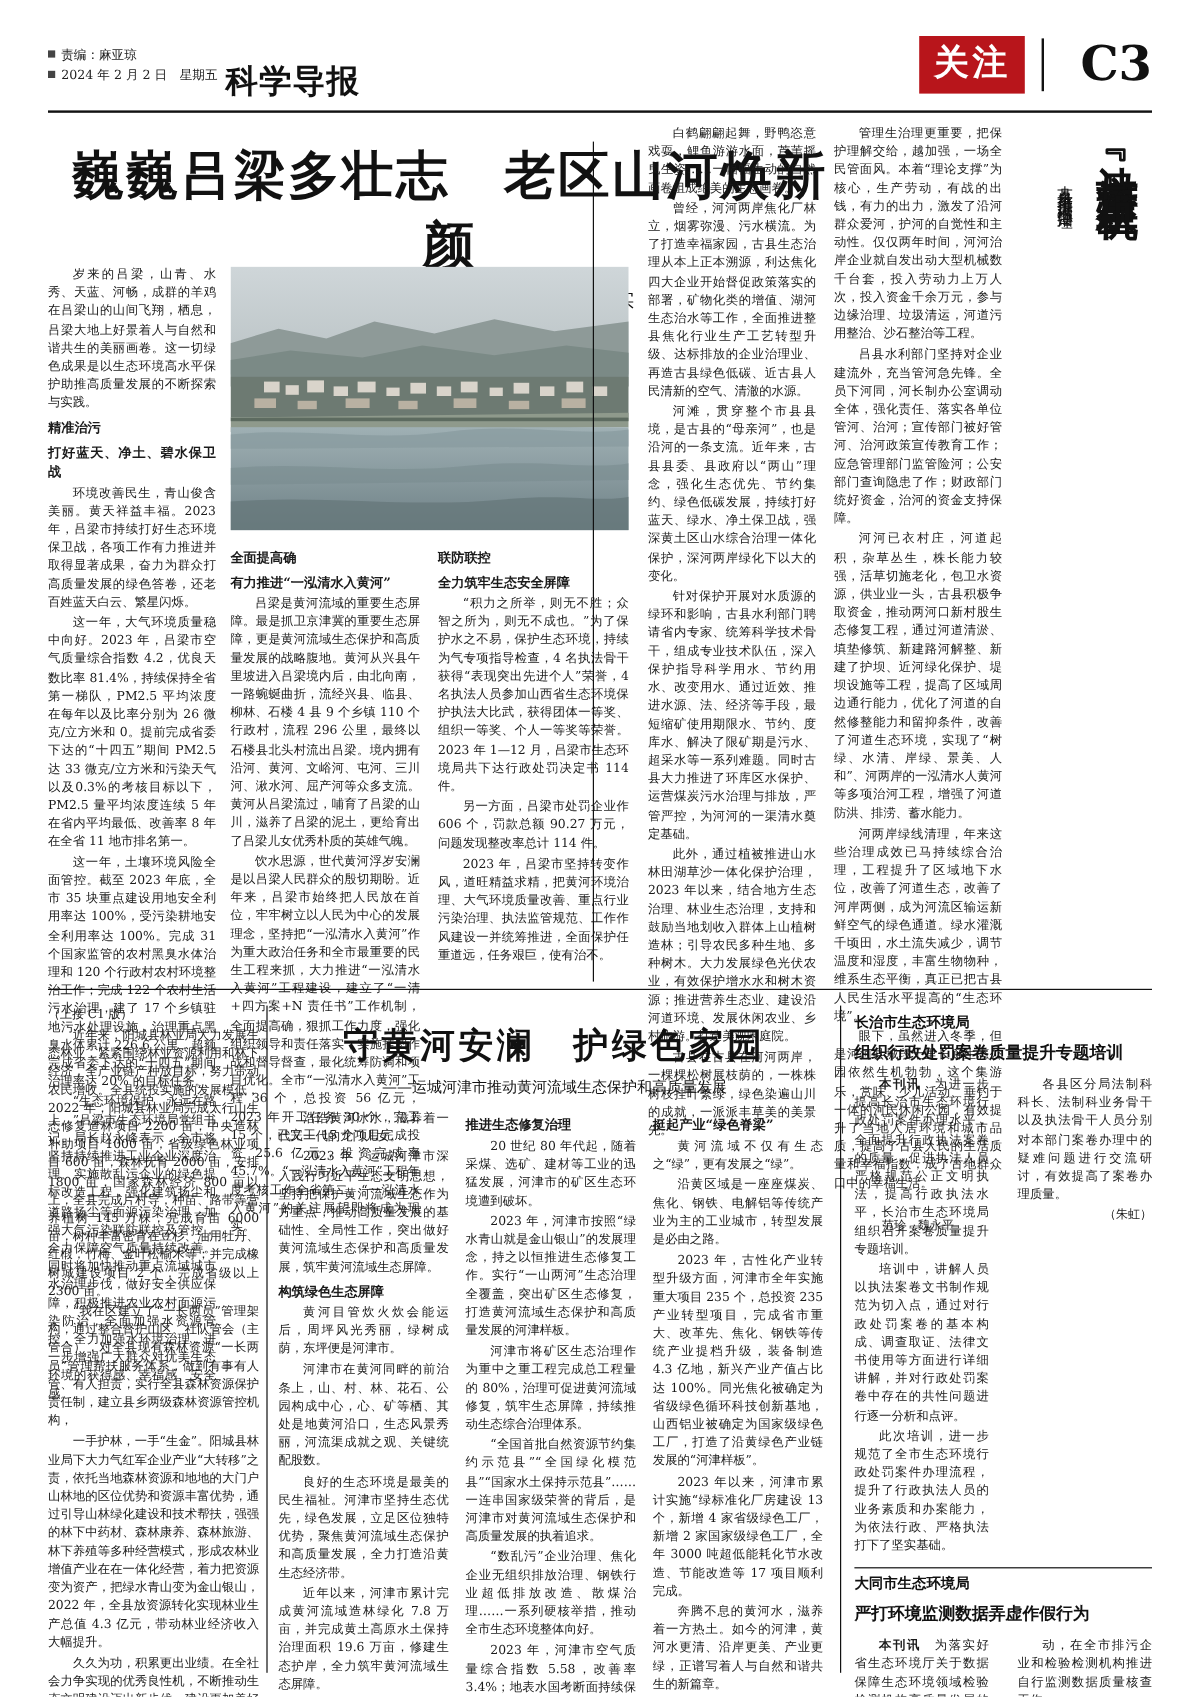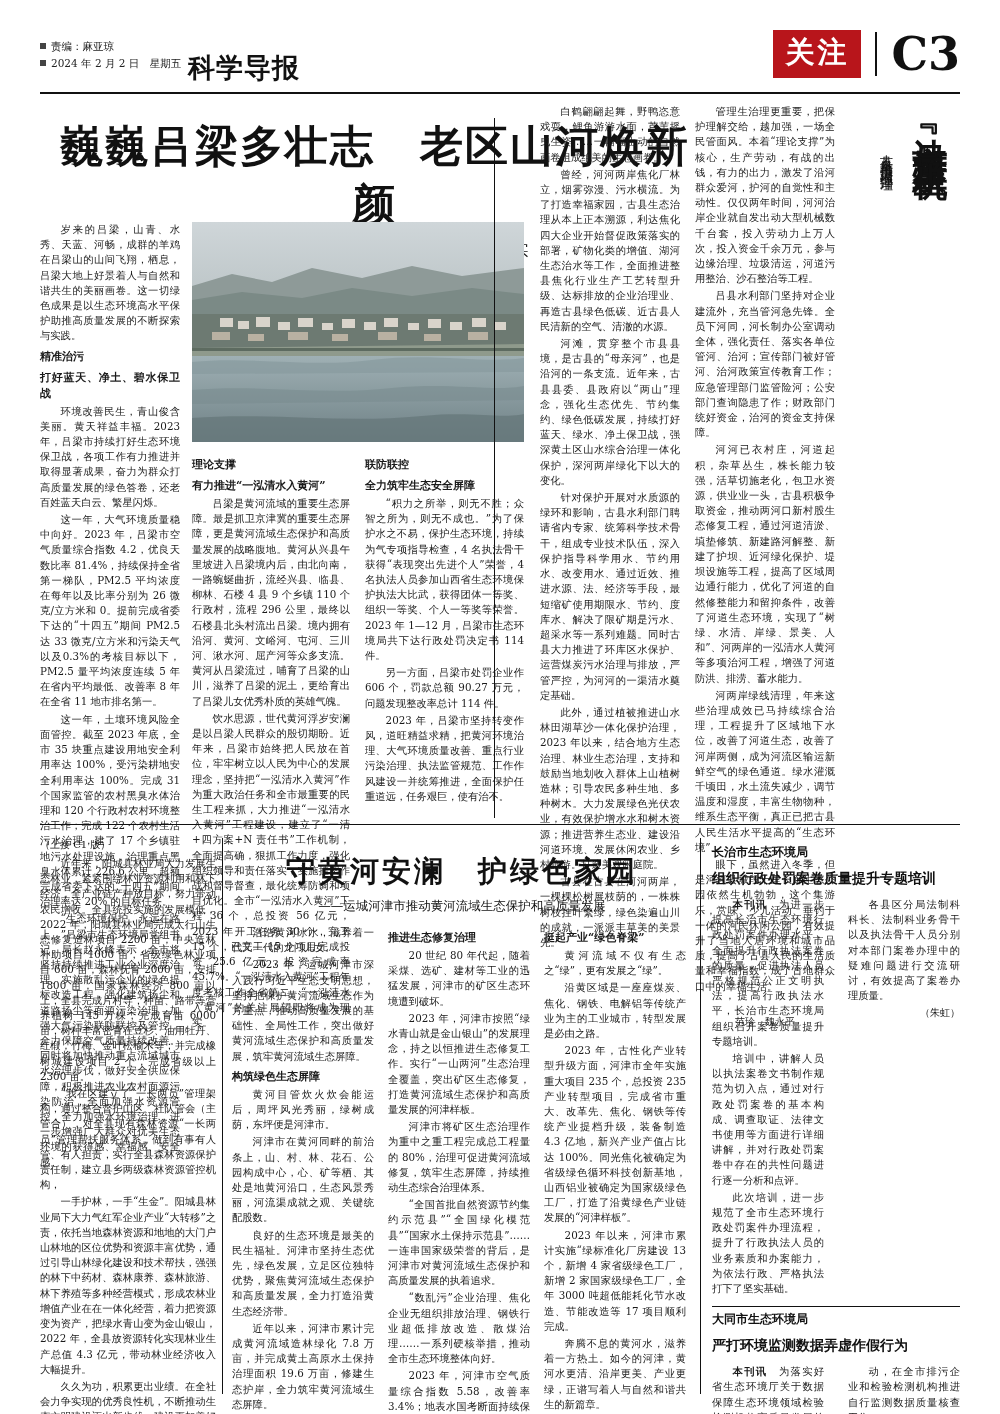--- a/index.html
+++ b/index.html
@@ -17,21 +17,21 @@
   .masthead{position:absolute;left:40px;top:34px;width:920px;height:56px;}
   .mh-left{position:absolute;left:0;top:4px;font-size:10.5px;line-height:17px;color:#222;}
   .mh-left div{white-space:nowrap;}
   .mh-left .sq{display:inline-block;width:6px;height:6px;background:#444;margin-right:5px;vertical-align:1px;}
   .mh-logo{position:absolute;left:148px;top:0px;font-family:"DejaVu Serif","Liberation Serif",serif;
     font-size:27px;font-weight:bold;letter-spacing:1px;color:#111;margin-top:16px;}
   .mh-right{position:absolute;right:0;top:-4px;display:flex;align-items:center;}
   .mh-guanzhu{background:#b8151b;color:#fff;font-family:Liberation Sans, sans-serif;
     font-size:29px;font-weight:bold;padding:3px 12px 5px 12px;letter-spacing:3px;}
   .mh-div{width:2px;height:44px;background:#111;margin:0 14px;}
-  .mh-page{font-family:"DejaVu Serif","Liberation Serif",serif;font-size:46px;font-weight:bold;line-height:42px;}
+  .mh-page{font-family:"DejaVu Serif","Liberation Serif",serif;font-size:40px;font-weight:bold;line-height:42px;margin-left:16px;}
   .mh-rule{position:absolute;left:40px;top:92px;width:920px;height:0;border-top:2px solid #111;}
 
   
   .cn{font-family:"DejaVu Serif","Liberation Serif",serif;}
   .body-text{font-size:10.3px;line-height:15.2px;text-align:justify;color:#1a1a1a;
     font-family:"DejaVu Serif","Liberation Serif",serif;}
   .body-text p{margin:0 0 2px 0;text-indent:2em;}
   .sub-h{font-weight:bold;font-size:11px;line-height:16px;margin:5px 0 2px 0;
     font-family:"DejaVu Serif","Liberation Serif",serif;}
 
@@ -172,21 +172,21 @@
         <path d="M0 126 L332 122 L332 134 L0 138 Z" fill="#8f9a8c"></path>
         <rect x="0" y="134" width="332" height="86" fill="url(#water)"></rect>
         <path d="M0 140 C60 134, 120 146, 180 138 C240 130, 290 142, 332 136 L332 150 L0 152 Z" fill="#889a9e" opacity="0.7"></path>
         <path d="M0 168 C70 162, 130 174, 200 166 C260 160, 300 170, 332 164 L332 178 L0 182 Z" fill="#7a8c90" opacity="0.6"></path>
         <path d="M0 196 C80 190, 150 202, 230 194 C280 189, 310 197, 332 192 L332 220 L0 220 Z" fill="#657779" opacity="0.75"></path>
         <rect x="0" y="126" width="332" height="3" fill="#5d6b60"></rect>
       </svg>
     </div>
 
     <div class="col-mid body-text">
-      <div class="sub-h">理论支撑</div>
+      <div class="sub-h">全面提高确</div>
       <div class="sub-h">有力推进“一泓清水入黄河”</div>
       <p>吕梁是黄河流域的重要生态屏障。最是抓卫京津冀的重要生态屏障，更是黄河流域生态保护和高质量发展的战略腹地。黄河从兴县午里坡进入吕梁境内后，由北向南，一路蜿蜒曲折，流经兴县、临县、柳林、石楼 4 县 9 个乡镇 110 个行政村，流程 296 公里，最终以石楼县北头村流出吕梁。境内拥有沿河、黄河、文峪河、屯河、三川河、湫水河、屈产河等众多支流。黄河从吕梁流过，哺育了吕梁的山川，滋养了吕梁的泥土，更给育出了吕梁儿女优秀朴质的英雄气魄。</p>
       <p>饮水思源，世代黄河浮岁安澜是以吕梁人民群众的殷切期盼。近年来，吕梁市始终把人民放在首位，牢牢树立以人民为中心的发展理念，坚持把“一泓清水入黄河”作为重大政治任务和全市最重要的民生工程来抓，大力推进“一泓清水入黄河”工程建设，建立了“一清+四方案+N 责任书”工作机制，全面提高确，狠抓工作力度，强化组织领导和责任落实，实施挂图作战和督导督查，最化统筹防调和项目优化。全市“一泓清水入黄河”工程 36 个，总投资 56 亿元，2023 年开工任务 30 个，完工 15 个，已完工 15 个项目完成投资 25.6 亿元，投资完成率 45.7%。“一泓清水入黄河”工程年度考核工作全省第二。“一泓清水入黄河”的关注展望即将成为现实。</p>
     </div>
 
     <div class="col-mid2 body-text">
       <div class="sub-h">联防联控</div>
       <div class="sub-h">全力筑牢生态安全屏障</div>
       <p>“积力之所举，则无不胜；众智之所为，则无不成也。”为了保护水之不易，保护生态环境，持续为气专项指导检查，4 名执法骨干获得“表现突出先进个人”荣誉，4 名执法人员参加山西省生态环境保护执法大比武，获得团体一等奖、组织一等奖、个人一等奖等荣誉。2023 年 1—12 月，吕梁市生态环境局共下达行政处罚决定书 114 件。</p>
       <p>另一方面，吕梁市处罚企业作 606 个，罚款总额 90.27 万元，问题发现整改率总计 114 件。</p>

